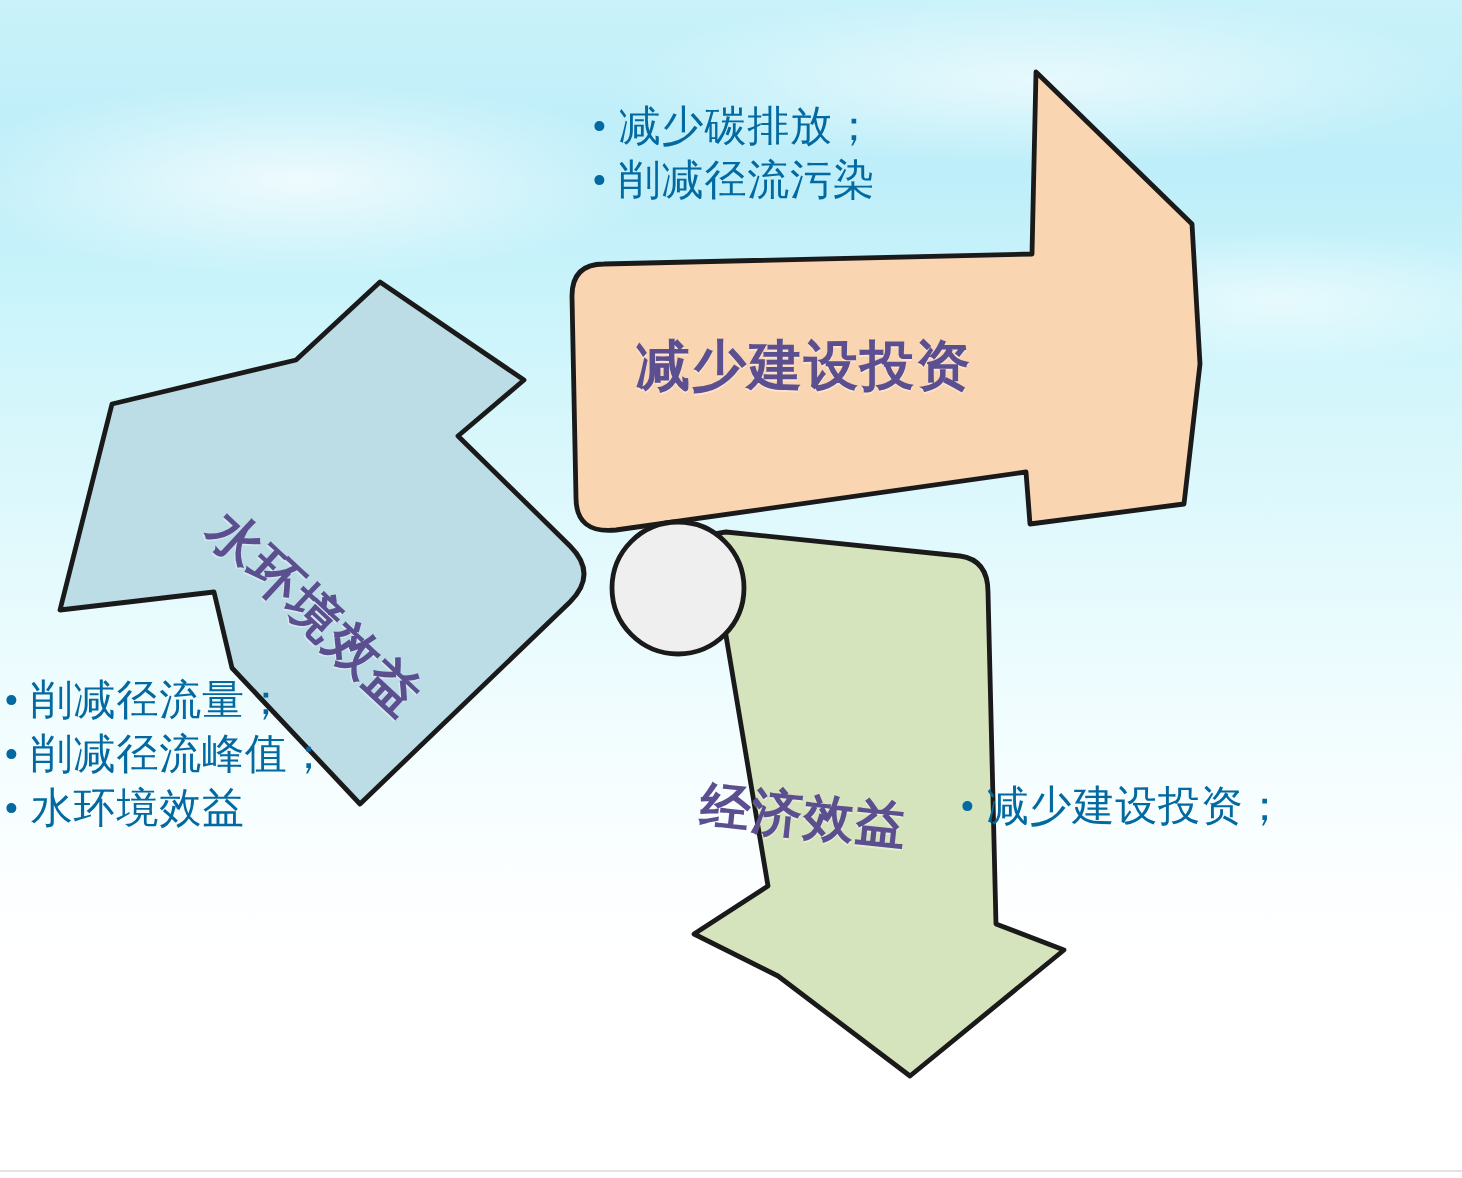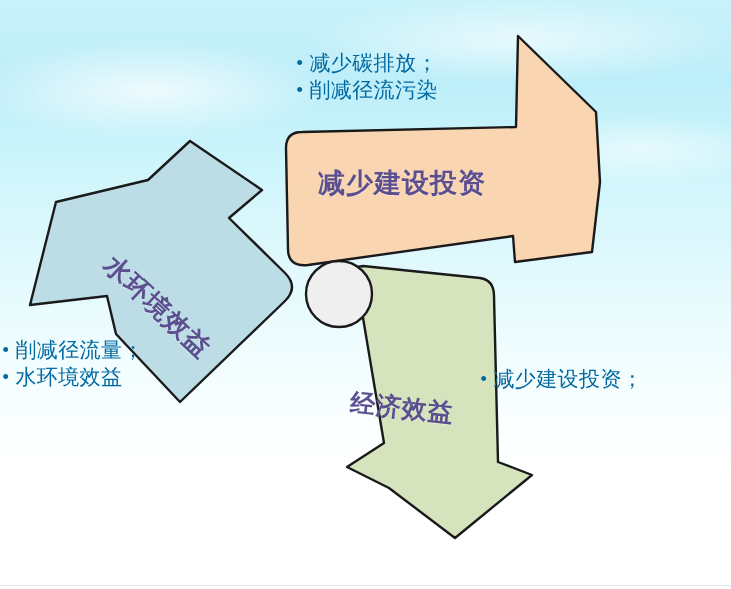--- a/index.html
+++ b/index.html
@@ -38,21 +38,21 @@
   .lbl{
     position:absolute;font-weight:bold;color:#5b4f8f;white-space:nowrap;
     text-shadow:0 1px 0 rgba(255,255,255,.35);
   }
   #lbl-orange{left:318px;top:165px;font-size:27px;letter-spacing:1px;}
   #lbl-blue{left:120px;top:248px;font-size:26px;letter-spacing:1px;transform:rotate(43deg);transform-origin:0 0;}
   #lbl-green{left:352px;top:386px;font-size:25px;letter-spacing:1px;transform:rotate(6deg);transform-origin:0 0;}
 
   #top-bullets{left:296px;top:50px;}
   #left-bullets{left:2px;top:337px;}
-  #right-bullets{left:480px;top:366px;text-align:center;}
+  #right-bullets{left:480px;top:390px;text-align:center;}
 </style>
 </head>
 <body>
 
 <div id="stage">
 
   <div class="sky"></div>
 
   <svg class="art" viewBox="0 0 731 589">
 
@@ -71,20 +71,21 @@
 
   <div class="lbl" id="lbl-green">经济效益</div>
 
   <div class="txt bullets" id="top-bullets">
     <div>• 减少碳排放；</div>
     <div>• 削减径流污染</div>
   </div>
 
   <div class="txt bullets" id="left-bullets">
     <div>• 削减径流量；</div>
+    <div>• 削减径流峰值；</div>
     <div>• 水环境效益</div>
   </div>
 
   <div class="txt bullets" id="right-bullets">
     <div>• 减少建设投资；</div>
   </div>
 
   <div class="botline"></div>
 </div>
 

